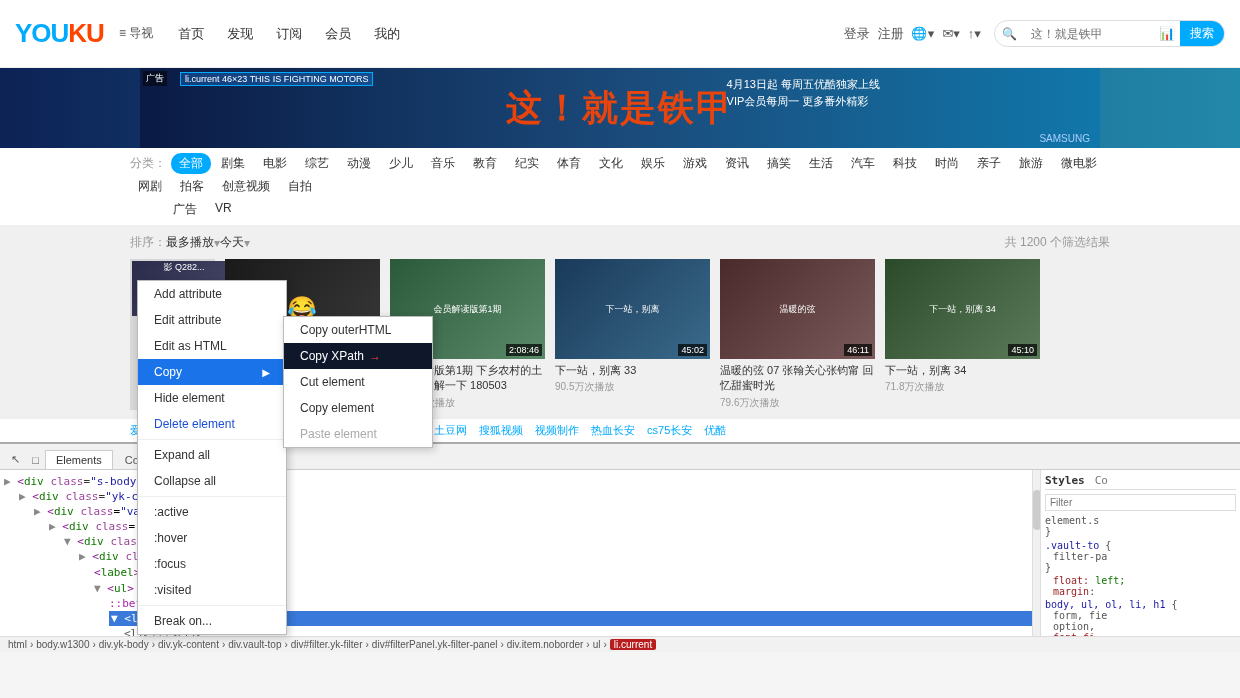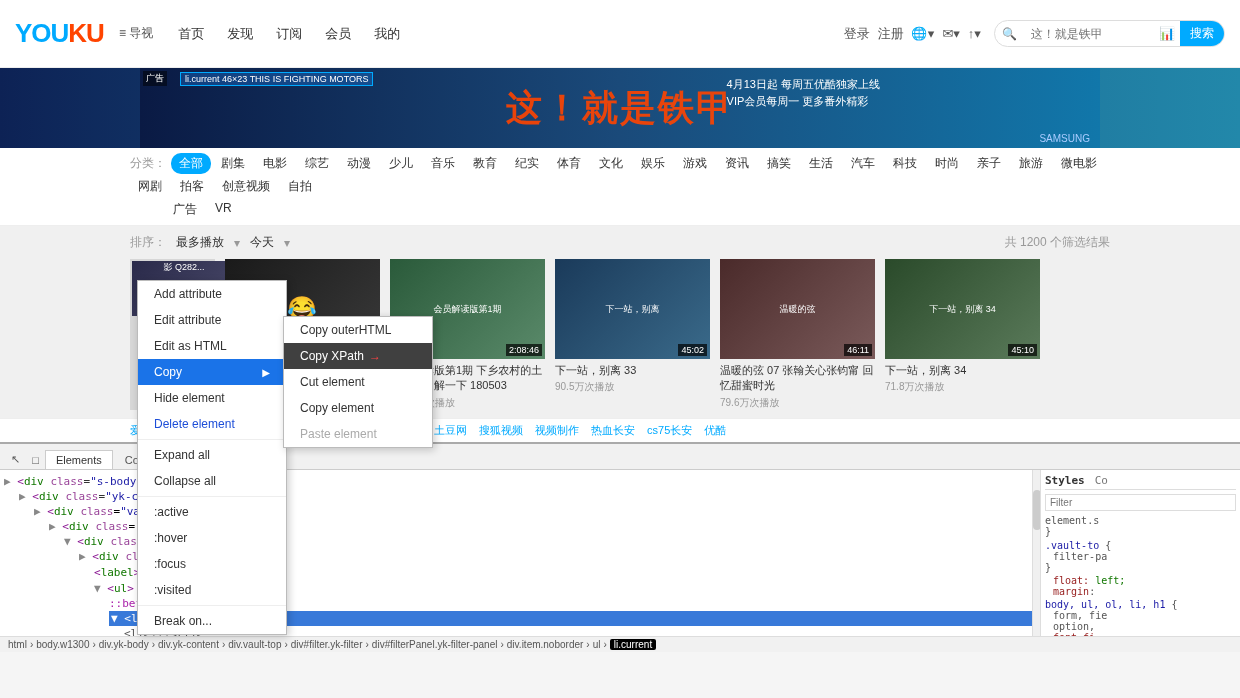--- a/index.html
+++ b/index.html
@@ -81,21 +81,21 @@
   </div>
   <div style="display:flex; gap:2px; padding-left:35px;">
     <span style="padding:2px 8px;font-size:12px;color:#333;cursor:pointer;">广告</span>
     <span style="padding:2px 8px;font-size:12px;color:#333;cursor:pointer;">VR</span>
   </div>
 </div>
 
 <div style="background:#f0f0f0; padding:8px 130px; position:relative;">
 
   <div style="display:flex; align-items:center; justify-content:space-between; margin-bottom:8px;">
-    <div style="display:flex; align-items:center; gap:10px; font-size:12px;">
+    <div style="display:flex; align-items:center; font-size:12px;">
       <span style="color:#999;">排序：</span>
       <span style="cursor:pointer; color:#333;">最多播放</span>
         <span style="color:#999;">▾</span>
       <span style="cursor:pointer; color:#333;">今天</span>
         <span style="color:#999;">▾</span>
     </div>
     <div style="font-size:12px; color:#999;">共 1200 个筛选结果</div>
   </div>
 
   <div style="display:flex; gap:10px; flex-wrap:wrap;">
@@ -267,21 +267,21 @@
     <span style="cursor:pointer;">div.vault-top</span>
     <span>›</span>
     <span style="cursor:pointer;">div#filter.yk-filter</span>
     <span>›</span>
     <span style="cursor:pointer;">div#filterPanel.yk-filter-panel</span>
     <span>›</span>
     <span style="cursor:pointer;">div.item.noborder</span>
     <span>›</span>
     <span style="cursor:pointer;">ul</span>
     <span>›</span>
-    <span style="background:#000000; color:white; padding:0 4px; border-radius:2px; cursor:pointer;">li.current</span>
+    <span style="background:#b91c1c; color:white; padding:0 4px; border-radius:2px; cursor:pointer;">li.current</span>
   </div>
 </div>
 
 <div style="position:fixed; top:0; left:0; width:100%; height:100%; z-index:1000; pointer-events:none;">
 
   <div style="position:absolute; left:137px; top:280px; background:white; border:1px solid #bbb; box-shadow:2px 2px 8px rgba(0,0,0,0.2); z-index:1001; min-width:150px; pointer-events:all;">
     <div style="padding:6px 16px; font-size:12px; color:#333; cursor:pointer;">Add attribute</div>
     <div style="padding:6px 16px; font-size:12px; color:#333; cursor:pointer;">Edit attribute</div>
     <div style="padding:6px 16px; font-size:12px; color:#333; cursor:pointer;">Edit as HTML</div>
     <div style="padding:6px 16px; font-size:12px; color:white; background:#1a73e8; cursor:pointer; display:flex; justify-content:space-between; align-items:center;">
@@ -297,21 +297,21 @@
     <div style="padding:6px 16px; font-size:12px; color:#333; cursor:pointer;">:active</div>
     <div style="padding:6px 16px; font-size:12px; color:#333; cursor:pointer;">:hover</div>
     <div style="padding:6px 16px; font-size:12px; color:#333; cursor:pointer;">:focus</div>
     <div style="padding:6px 16px; font-size:12px; color:#333; cursor:pointer;">:visited</div>
     <div style="height:1px; background:#eee; margin:2px 0;"></div>
     <div style="padding:6px 16px; font-size:12px; color:#333; cursor:pointer;">Break on...</div>
   </div>
 
   <div style="position:absolute; left:283px; top:316px; background:white; border:1px solid #bbb; box-shadow:2px 2px 8px rgba(0,0,0,0.2); z-index:1002; min-width:150px; pointer-events:all;">
     <div style="padding:6px 16px; font-size:12px; color:#333; cursor:pointer;">Copy outerHTML</div>
-    <div style="padding:6px 16px; font-size:12px; color:white; background:#404040; cursor:pointer; display:flex; align-items:center; gap:5px;">
+    <div style="padding:6px 16px; font-size:12px; color:white; background:#0f172a; cursor:pointer; display:flex; align-items:center; gap:5px;">
       <span>Copy XPath</span>
       <span style="color:#ff4444; font-size:12px;">→</span>
     </div>
     <div style="padding:6px 16px; font-size:12px; color:#333; cursor:pointer;">Cut element</div>
     <div style="padding:6px 16px; font-size:12px; color:#333; cursor:pointer;">Copy element</div>
     <div style="padding:6px 16px; font-size:12px; color:#aaa; cursor:default;">Paste element</div>
   </div>
 </div>
 
 </body></html>

